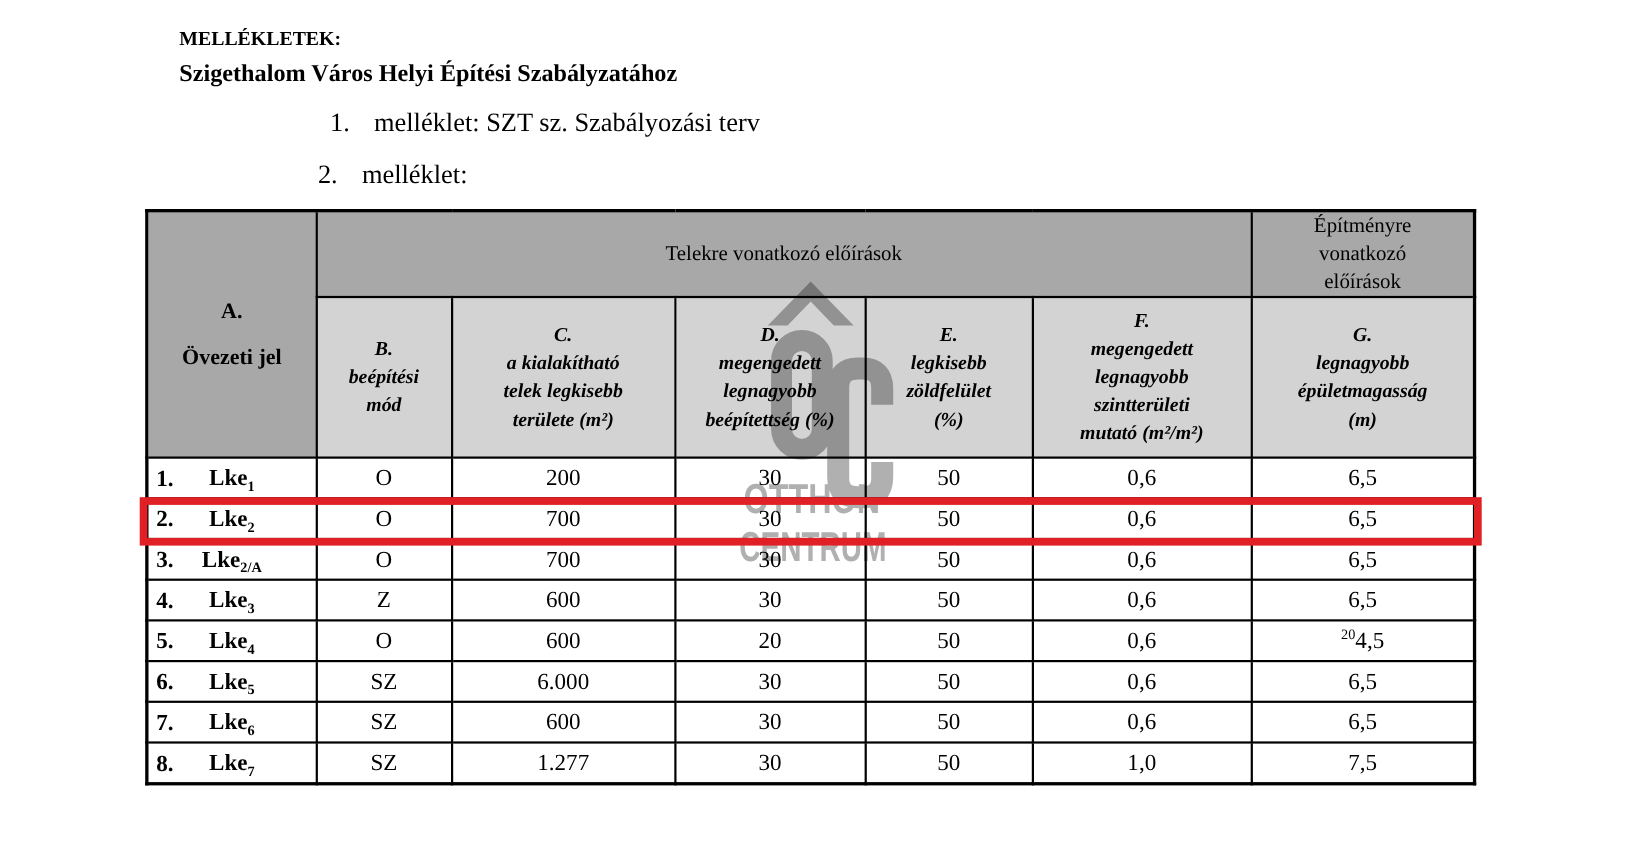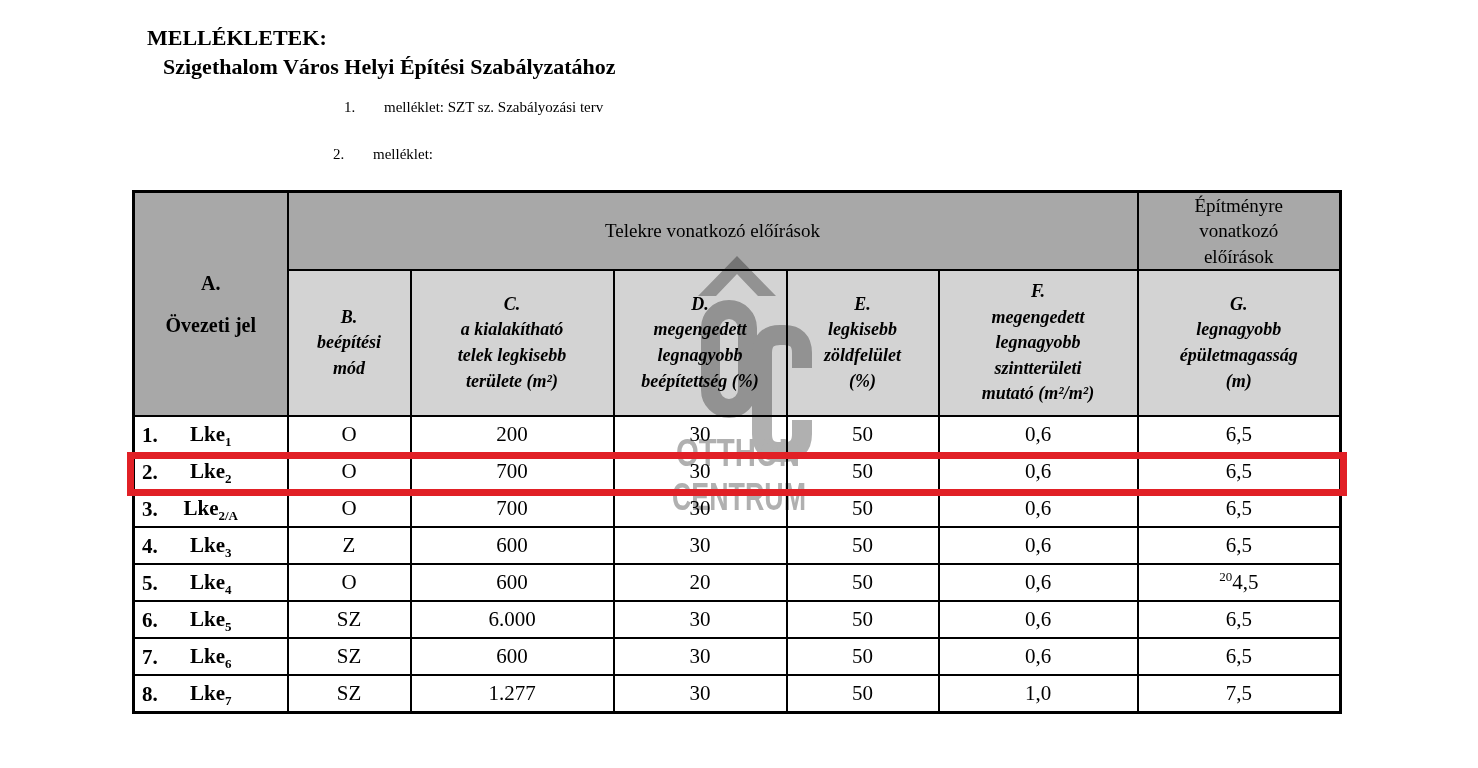--- a/index.html
+++ b/index.html
@@ -7,23 +7,23 @@
     --c-light:#d3d3d3;
     --c-red:#e12026;
     --c-wm:#b0b0b0;
   }
   html,body{margin:0;padding:0;}
   body{
     width:1478px;height:768px;position:relative;overflow:hidden;
     background:#ffffff;color:#000;
     font-family:"Liberation Serif", serif;
   }
-  .doc-title{position:absolute;left:147px;top:25px;font-size:22px;font-weight:bold;white-space:nowrap;}
+  .doc-title{position:absolute;left:163px;top:25px;font-size:18px;font-weight:bold;white-space:nowrap;}
   .doc-subtitle{position:absolute;left:163px;top:54px;font-size:22px;font-weight:bold;white-space:nowrap;text-align:center;}
-  .list-item{position:absolute;font-size:15px;white-space:nowrap;margin-left:44px;}
+  .list-item{position:absolute;font-size:24px;white-space:nowrap;}
   .list-item .li-num{display:inline-block;width:40px;}
   .item-1{left:300px;top:99px;}
   .item-2{left:289px;top:146px;}
 
   table.regtable{
     position:absolute;left:132px;top:190px;
     border-collapse:collapse;table-layout:fixed;
     border:3px solid #000;z-index:1;
   }
   .regtable th,.regtable td{

